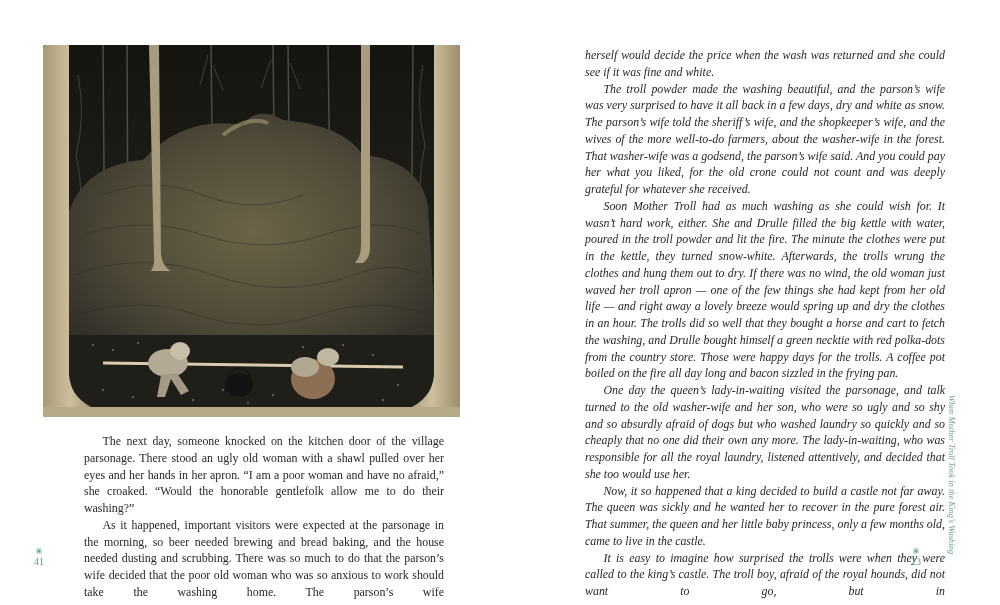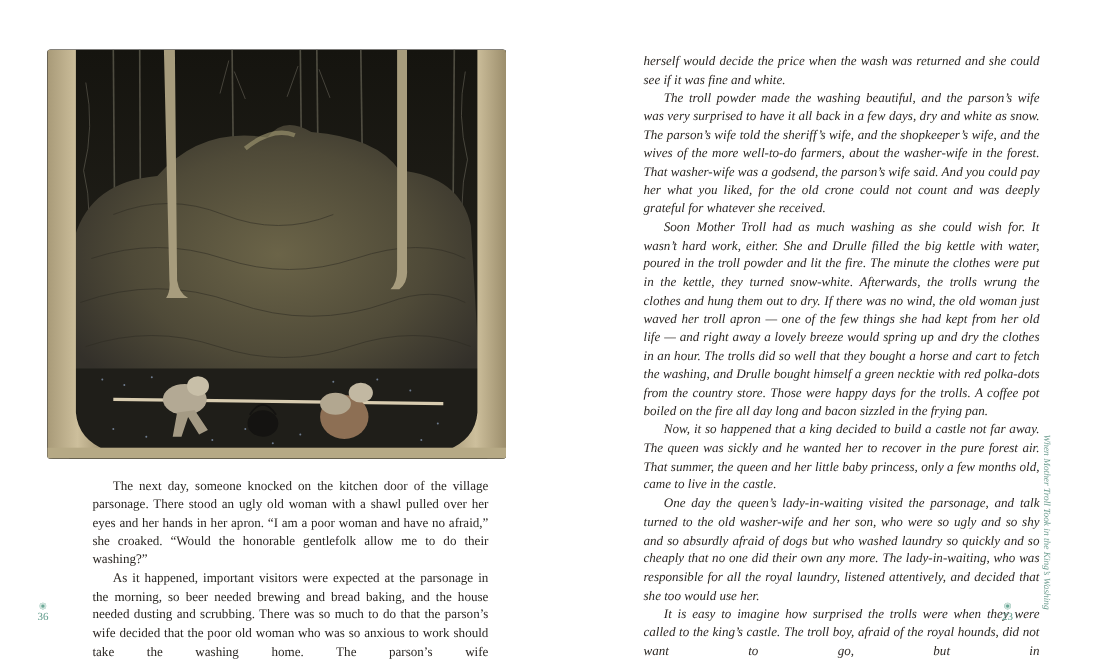--- a/index.html
+++ b/index.html
@@ -124,31 +124,31 @@
     </svg>
   </div>
 
   <div class="text-block text-left">
     <p>The next day, someone knocked on the kitchen door of the village parsonage. There stood an ugly old woman with a shawl pulled over her eyes and her hands in her apron. “I am a poor woman and have no afraid,” she croaked. “Would the honorable gentlefolk allow me to do their washing?”</p>
     <p class="last-line-justify">As it happened, important visitors were expected at the parsonage in the morning, so beer needed brewing and bread baking, and the house needed dusting and scrubbing. There was so much to do that the parson’s wife decided that the poor old woman who was so anxious to work should take the washing home. The parson’s wife</p>
   </div>
 
   <div class="folio folio-left">
     <span class="ornament"></span>
-    <span>36</span>
+    <span>41</span>
   </div>
 </div>
 
 <div class="page page-right">
   <div class="text-block text-right">
     <p class="noindent">herself would decide the price when the wash was returned and she could see if it was fine and white.</p>
     <p>The troll powder made the washing beautiful, and the parson’s wife was very surprised to have it all back in a few days, dry and white as snow. The parson’s wife told the sheriff’s wife, and the shopkeeper’s wife, and the wives of the more well-to-do farmers, about the washer-wife in the forest. That washer-wife was a godsend, the parson’s wife said. And you could pay her what you liked, for the old crone could not count and was deeply grateful for whatever she received.</p>
     <p>Soon Mother Troll had as much washing as she could wish for. It wasn’t hard work, either. She and Drulle filled the big kettle with water, poured in the troll powder and lit the fire. The minute the clothes were put in the kettle, they turned snow-white. Afterwards, the trolls wrung the clothes and hung them out to dry. If there was no wind, the old woman just waved her troll apron — one of the few things she had kept from her old life — and right away a lovely breeze would spring up and dry the clothes in an hour. The trolls did so well that they bought a horse and cart to fetch the washing, and Drulle bought himself a green necktie with red polka-dots from the country store. Those were happy days for the trolls. A coffee pot boiled on the fire all day long and bacon sizzled in the frying pan.</p>
+    <p>One day the queen’s lady-in-waiting visited the parsonage, and talk turned to the old washer-wife and her son, who were so ugly and so shy and so absurdly afraid of dogs but who washed laundry so quickly and so cheaply that no one did their own any more. The lady-in-waiting, who was responsible for all the royal laundry, listened attentively, and decided that she too would use her.</p>
     <p>Now, it so happened that a king decided to build a castle not far away. The queen was sickly and he wanted her to recover in the pure forest air. That summer, the queen and her little baby princess, only a few months old, came to live in the castle.</p>
-    <p>One day the queen’s lady-in-waiting visited the parsonage, and talk turned to the old washer-wife and her son, who were so ugly and so shy and so absurdly afraid of dogs but who washed laundry so quickly and so cheaply that no one did their own any more. The lady-in-waiting, who was responsible for all the royal laundry, listened attentively, and decided that she too would use her.</p>
     <p class="last-line-justify">It is easy to imagine how surprised the trolls were when they were called to the king’s castle. The troll boy, afraid of the royal hounds, did not want to go, but in</p>
   </div>
 </div>
 
 <div class="running-head">
   <span>When Mother Troll Took in the King’s Washing</span>
 </div>
 
 <div class="folio folio-right">
   <span class="ornament"></span>

